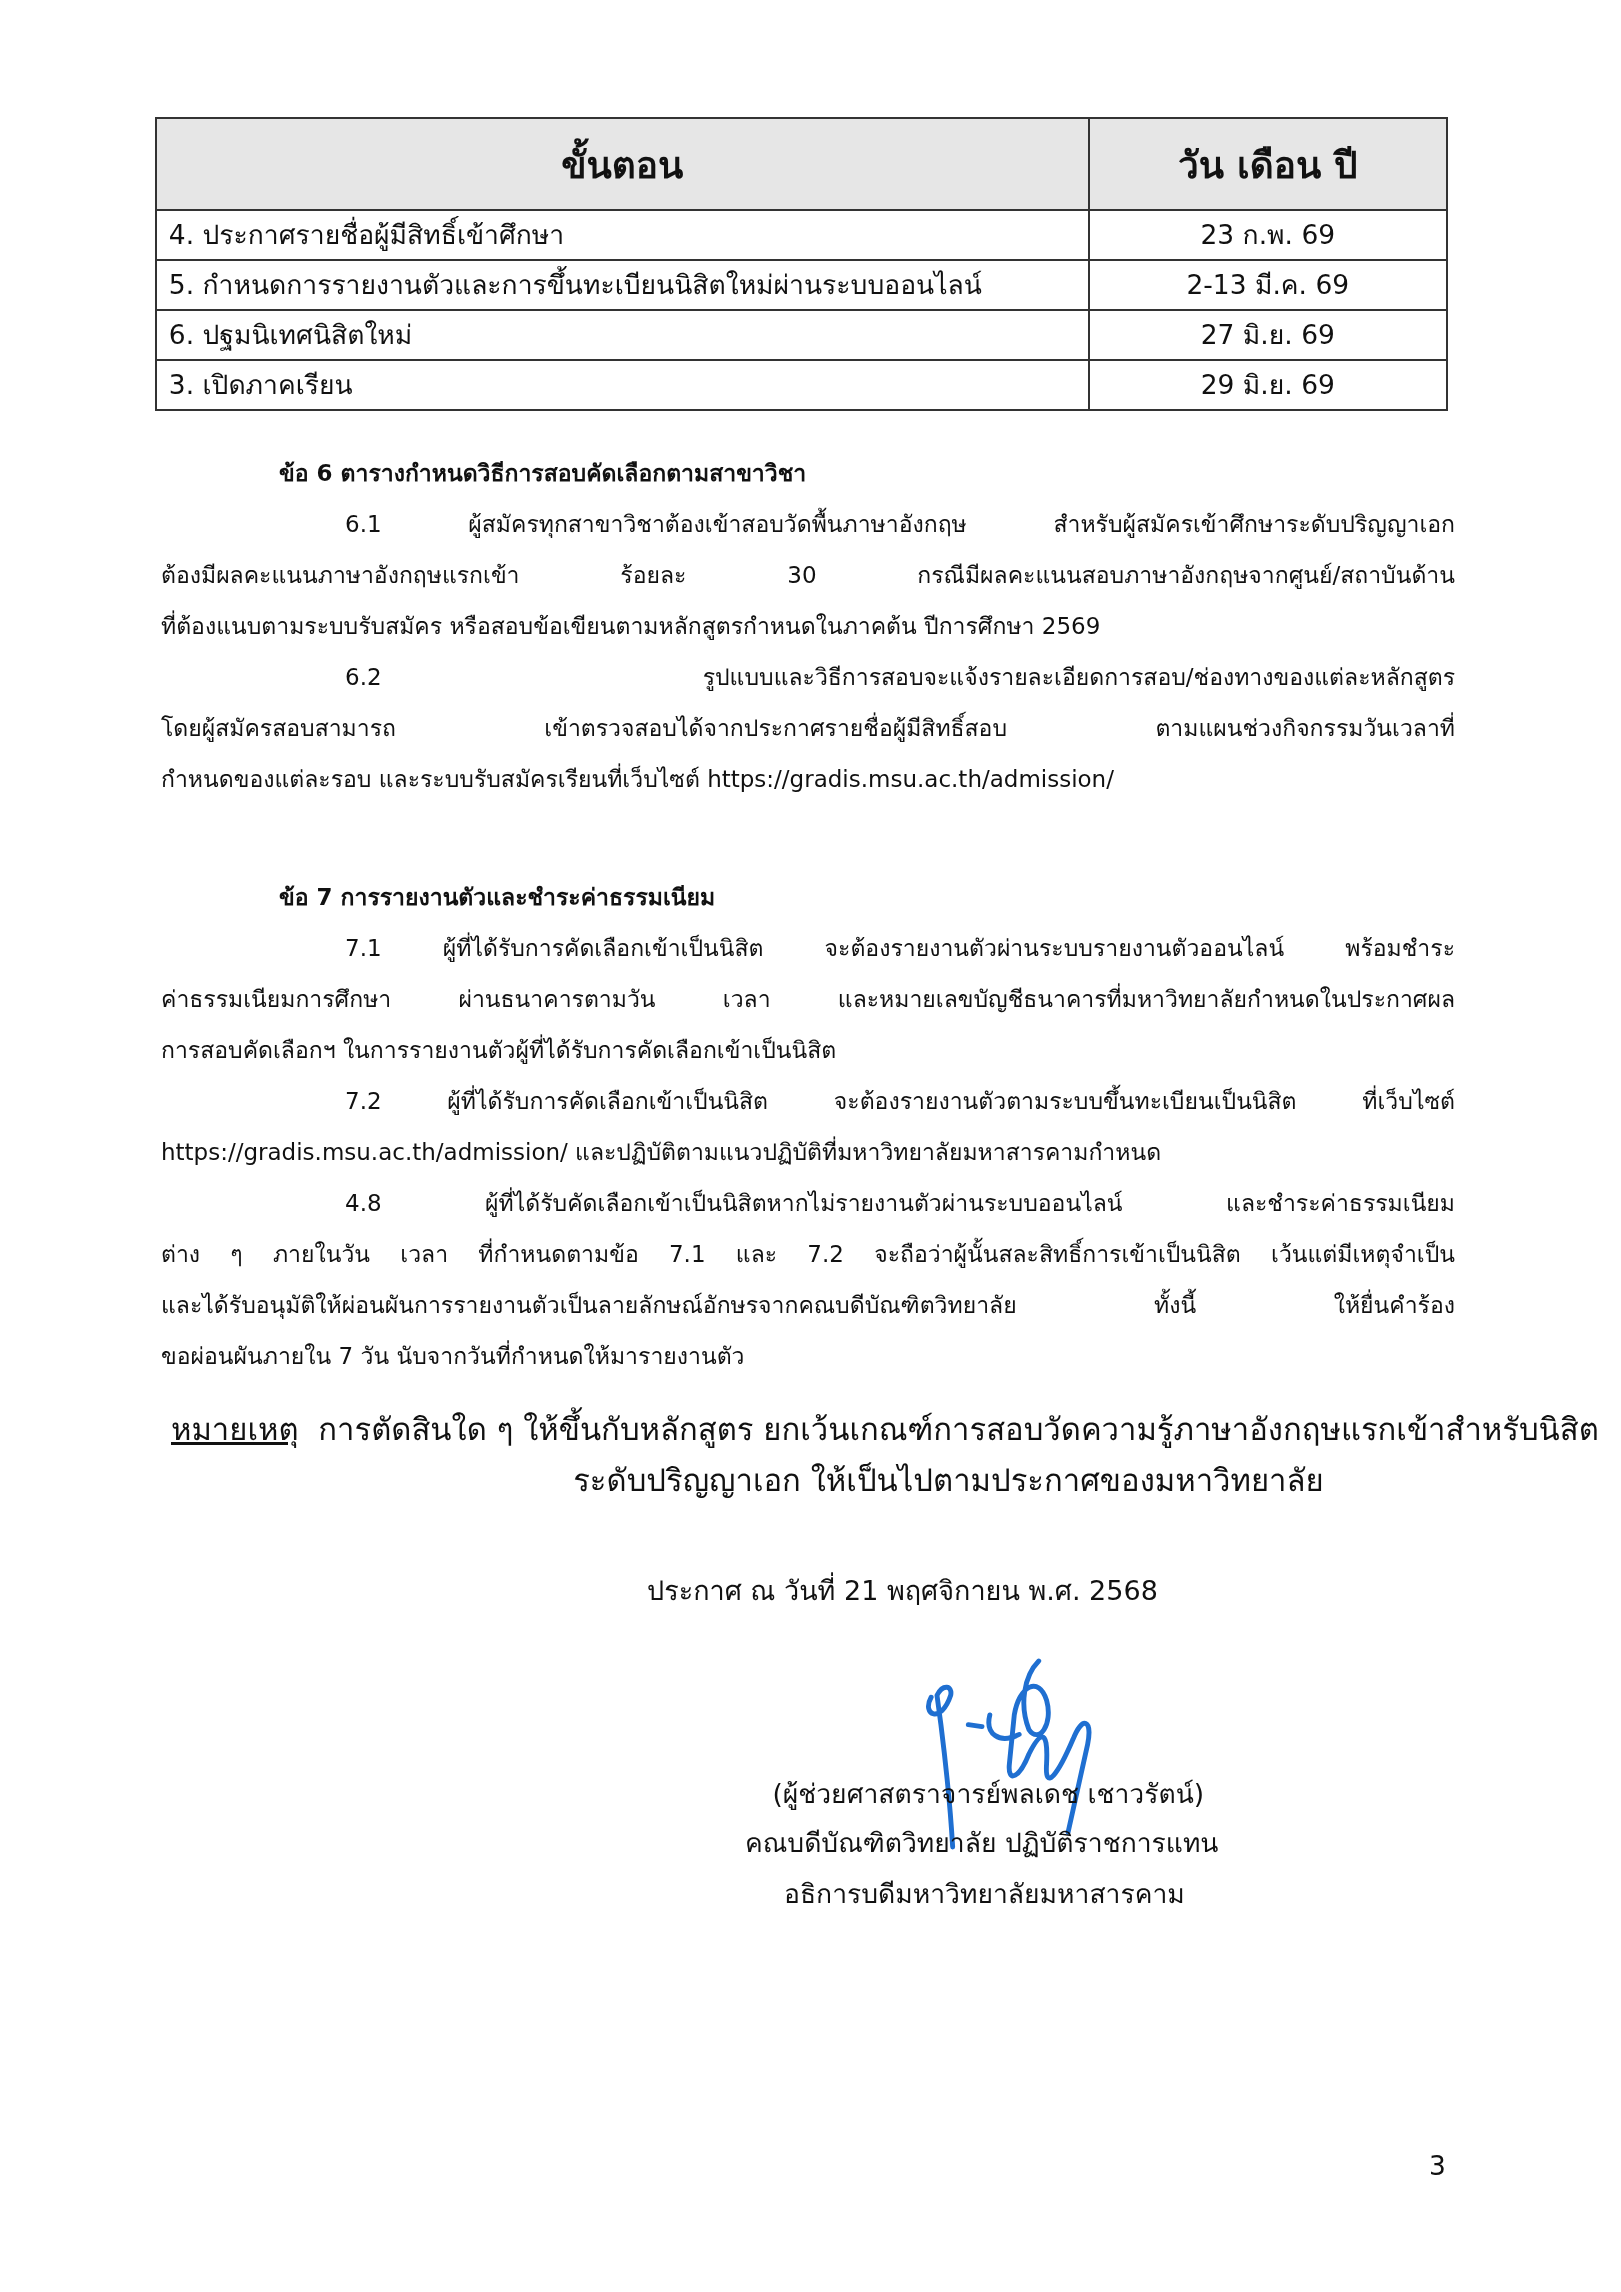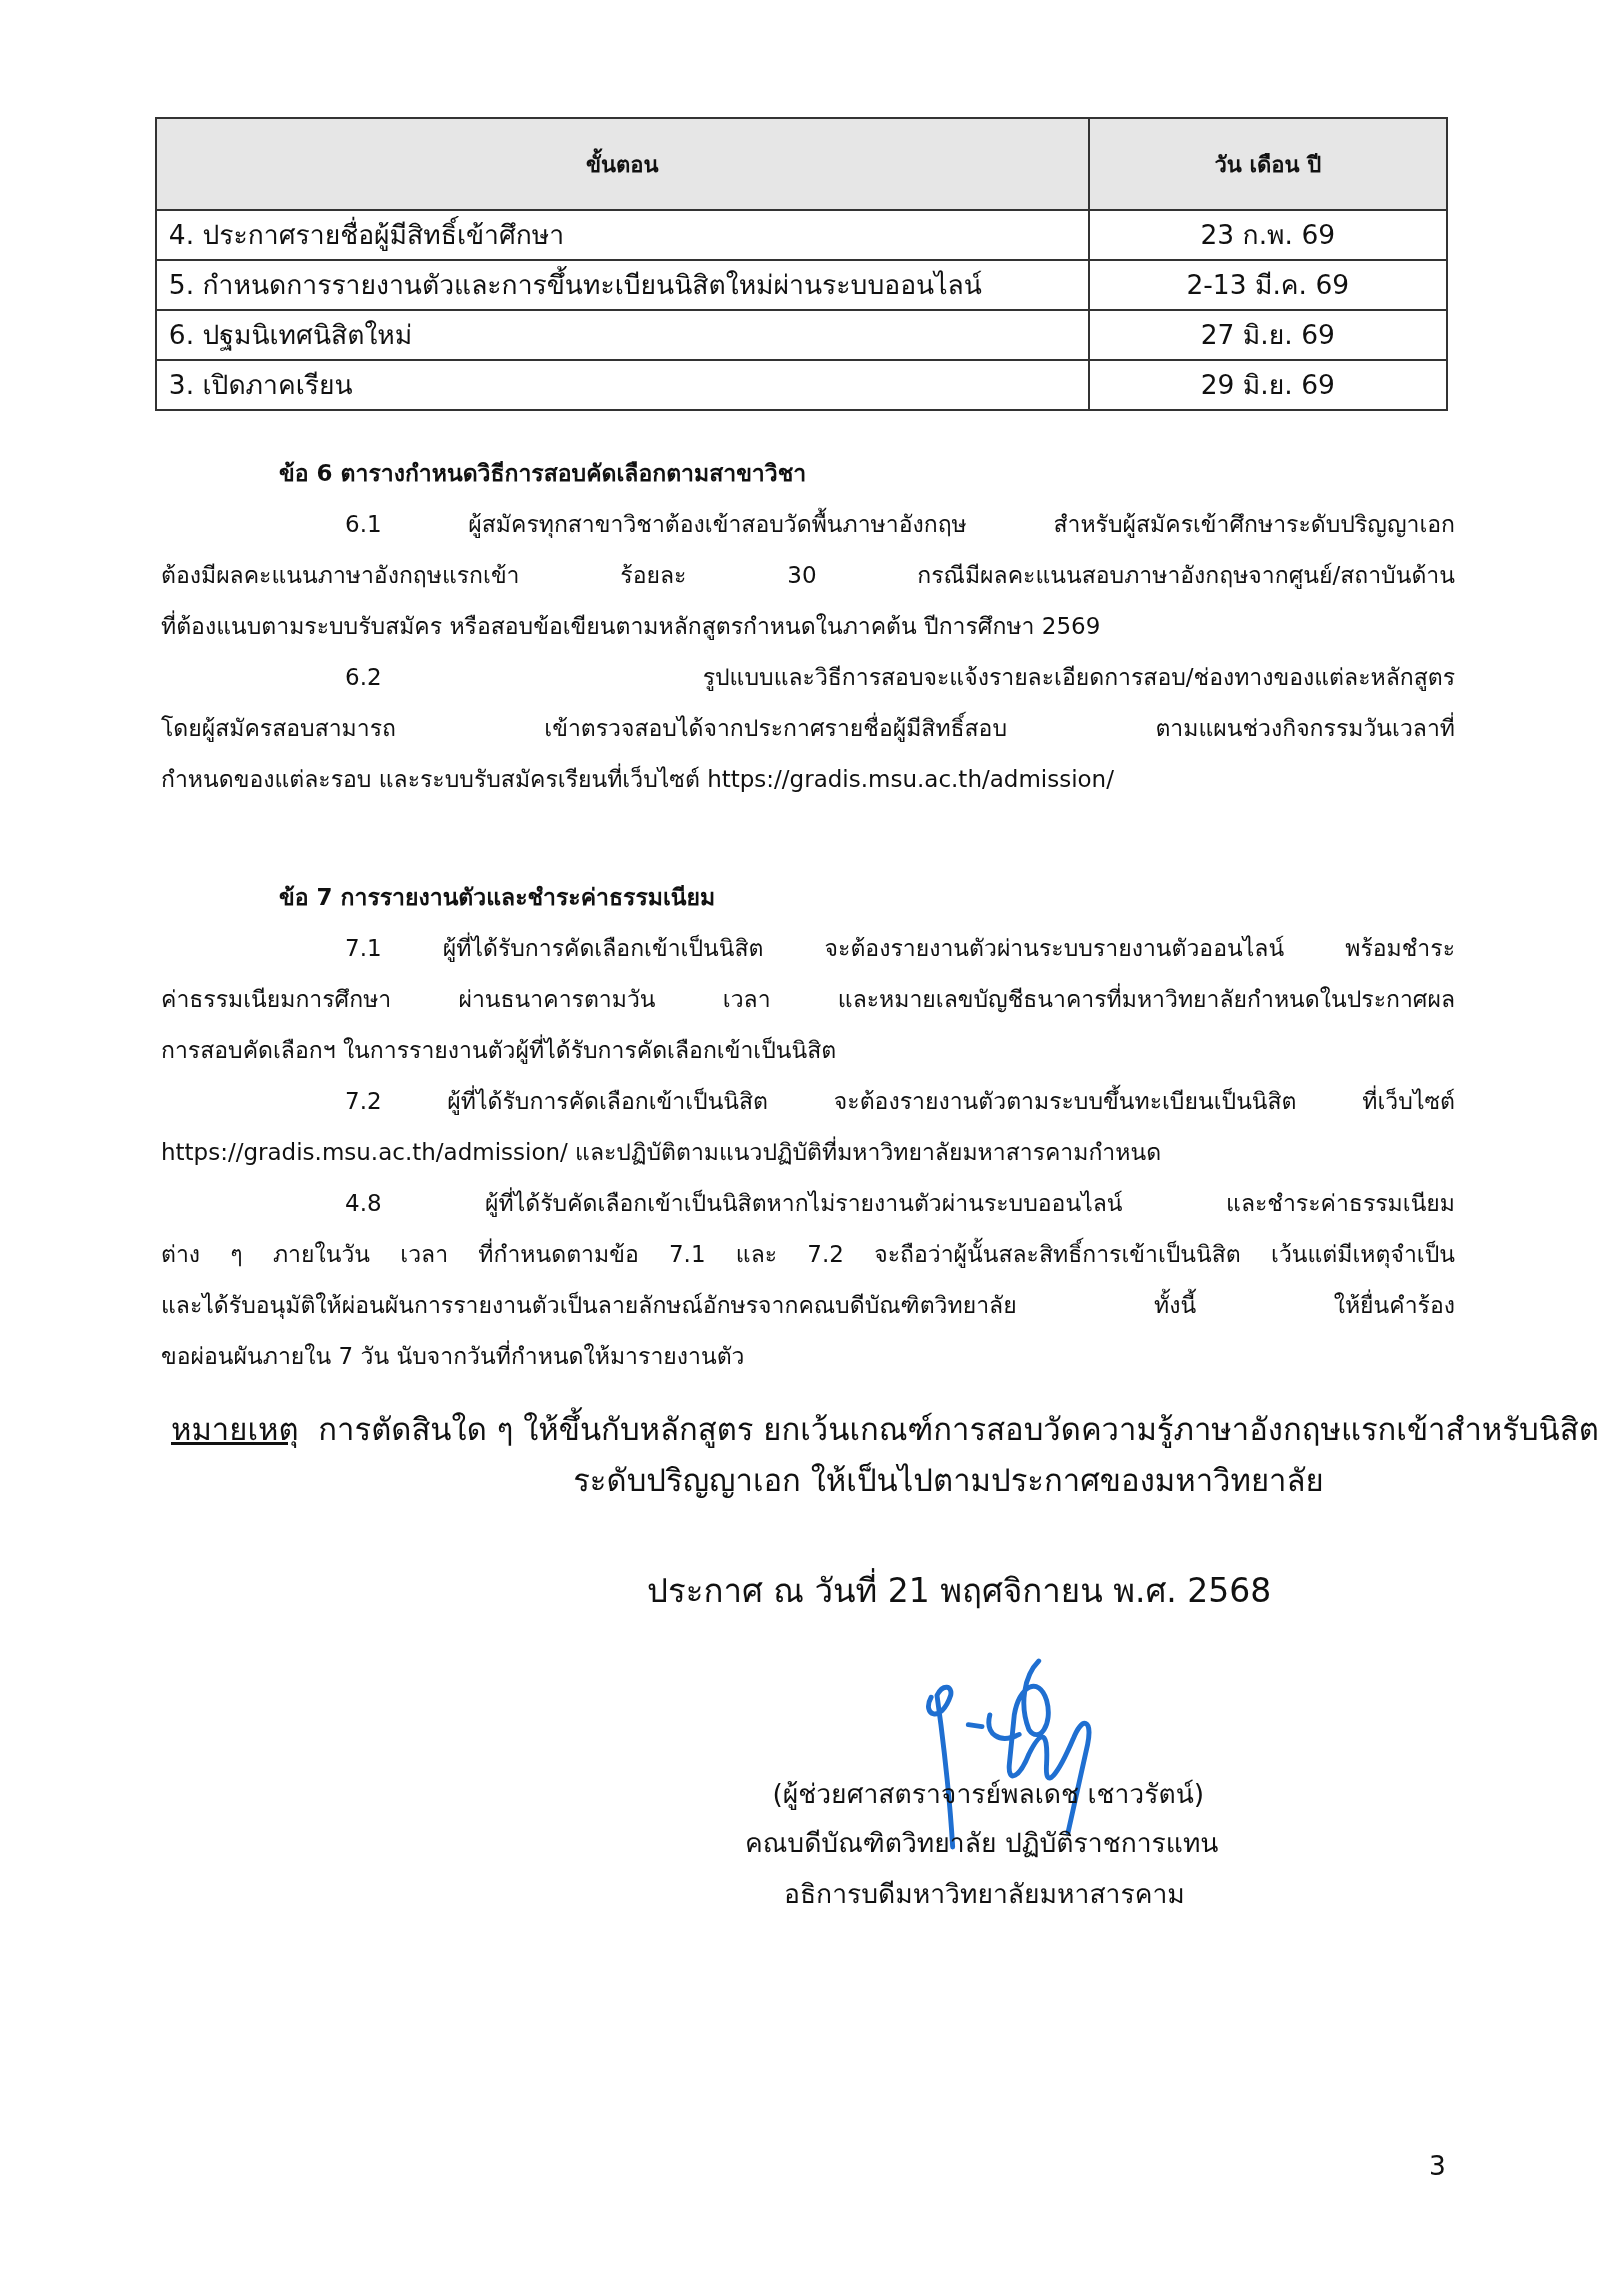--- a/index.html
+++ b/index.html
@@ -10,40 +10,40 @@
   }
   .page { position: absolute; left: 0; top: 0; width: 1621px; height: 2293px; }
 
   
   .sched {
     position: absolute; left: 155px; top: 117px; width: 1293px;
     border-collapse: collapse; font-size: 26.5px;
   }
   .sched th, .sched td { border: 2px solid #333333; padding: 0 11.8px; }
   .sched th {
-    background: #e6e6e6; height: 90px; font-weight: bold; text-align: center; font-size: 22px;
+    background: #e6e6e6; height: 90px; font-weight: bold; text-align: center; font-size: 37px;
   }
   .sched td { height: 48px; }
   .sched td.step { width: 907px; text-align: left; padding-left: 11.8px; }
   .sched td.date { text-align: center; }
   .sched tr.thick-top td { border-top: 2.9px solid #111; }
 
   
   .para { position: absolute; left: 161px; width: 1294px; font-size: 23px; line-height: 51px; }
   .heading { font-weight: bold; }
   .line { white-space: nowrap; display: block; }
   .justify { text-align: justify; text-align-last: justify; white-space: normal; }
   .indent-h { padding-left: 118px; }
   .indent-p { padding-left: 184px; }
 
   .note-label { text-decoration: underline; }
   .note { position: absolute; left: 171px; font-size: 31px; line-height: 51px; }
   .note .cont { padding-left: 127px; display: block; text-align: center; }
 
-  .announce { position: absolute; left: 647px; top: 1565px; font-size: 33px; line-height: 51px; white-space: nowrap; }
+  .announce { position: absolute; left: 647px; top: 1565px; font-size: 27px; line-height: 51px; white-space: nowrap; }
 
   .sig-block { position: absolute; left: 745px; top: 1656px; width: 549px; }
   .signature { position: absolute; left: 147px; top: 0px; width: 225px; height: 196px; }
   .sig-line { position: absolute; font-size: 26.5px; white-space: nowrap; line-height: 39px; }
 
   .page-number { position: absolute; left: 1429px; top: 2150px; font-size: 26.5px; }
 </style>
 </head>
 <body>
 

